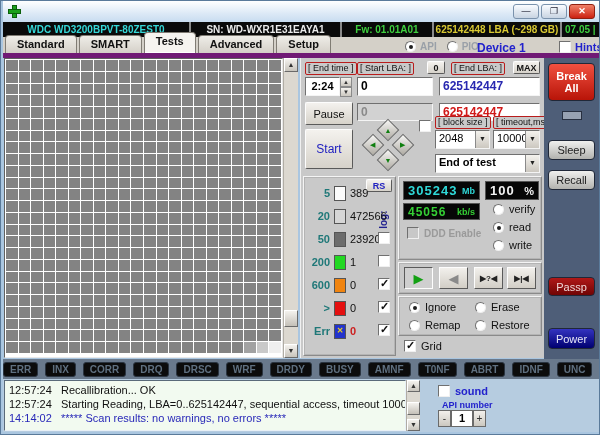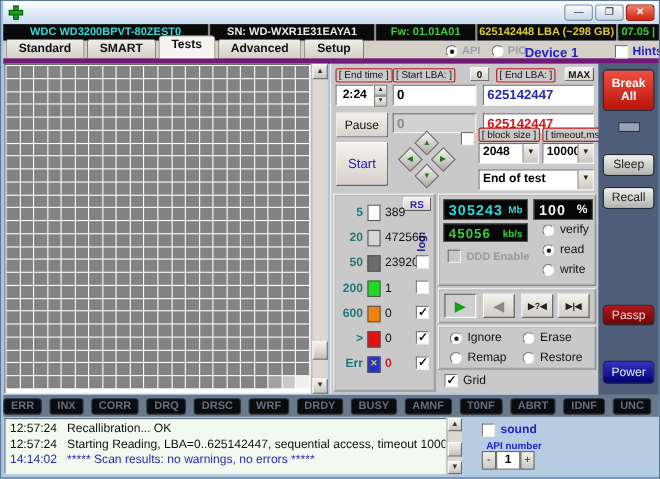--- a/index.html
+++ b/index.html
@@ -51,21 +51,21 @@
   .inp.dis{background:#d2d2d2;color:#8a8a8a;}
   .inp.blue{color:#2828b0;}
   .inp.red{color:#d01818;}
   .btn{position:absolute;background:linear-gradient(#f4f2ee,#d6d2ca);border:1px solid;border-color:#fdfdfd #5a5a5a #5a5a5a #fdfdfd;border-radius:2px;font-size:11px;color:#111;display:flex;align-items:center;justify-content:center;}
   .btn.small{font-size:9px;font-weight:bold;}
   .spin{position:absolute;display:flex;}
   .spinval{background:#fff;border:1px solid;border-color:#707070 #f4f4f4 #f4f4f4 #707070;font-weight:bold;flex:1;text-align:center;line-height:17px;}
   .spinarr{width:12px;display:flex;flex-direction:column;}
   .spinarr b{flex:1;font-size:6px;line-height:8px;text-align:center;background:linear-gradient(#f4f2ee,#ccc8c0);border:1px solid #8a8a8a;color:#333;font-weight:normal;}
   .dd{position:absolute;background:#fff;border:1px solid;border-color:#707070 #f4f4f4 #f4f4f4 #707070;display:flex;}
-  .ddval{flex:1;padding:1px 3px;font-size:11px;white-space:nowrap;overflow:hidden;font-weight:bold;}
+  .ddval{flex:1;padding:1px 3px;font-size:11px;white-space:nowrap;overflow:hidden;}
   .ddval.b{font-weight:bold;}
   .ddbtn{width:14px;background:linear-gradient(#f4f2ee,#ccc8c0);border-left:1px solid #8a8a8a;font-size:7px;text-align:center;line-height:16px;color:#222;}
   .diamondwrap{position:absolute;width:48px;height:48px;}
   .dia{position:absolute;width:16px;height:16px;transform:rotate(45deg);background:linear-gradient(135deg,#f6f6f4,#aeaaa2);border:1px solid #6a6a6a;display:flex;align-items:center;justify-content:center;}
   .dia span{transform:rotate(-45deg);font-size:7px;color:#0f7f0f;}
   .subpanel{position:absolute;border:1px solid;border-color:#f4f4f4 #8a8a8a #8a8a8a #f4f4f4;box-shadow:0 0 0 1px #b4b4b4 inset;}
   .cnt-row{position:absolute;display:flex;align-items:center;height:16px;}
   .cnt-lab{width:24px;text-align:right;font-weight:bold;color:#1f7878;font-size:11px;}
   .cnt-block{width:12px;height:15px;margin:0 4px;border:1px solid #555;position:relative;display:flex;align-items:center;justify-content:center;}
   .cnt-block i{font-style:normal;font-size:8px;font-weight:bold;color:#e8d020;line-height:8px;}

